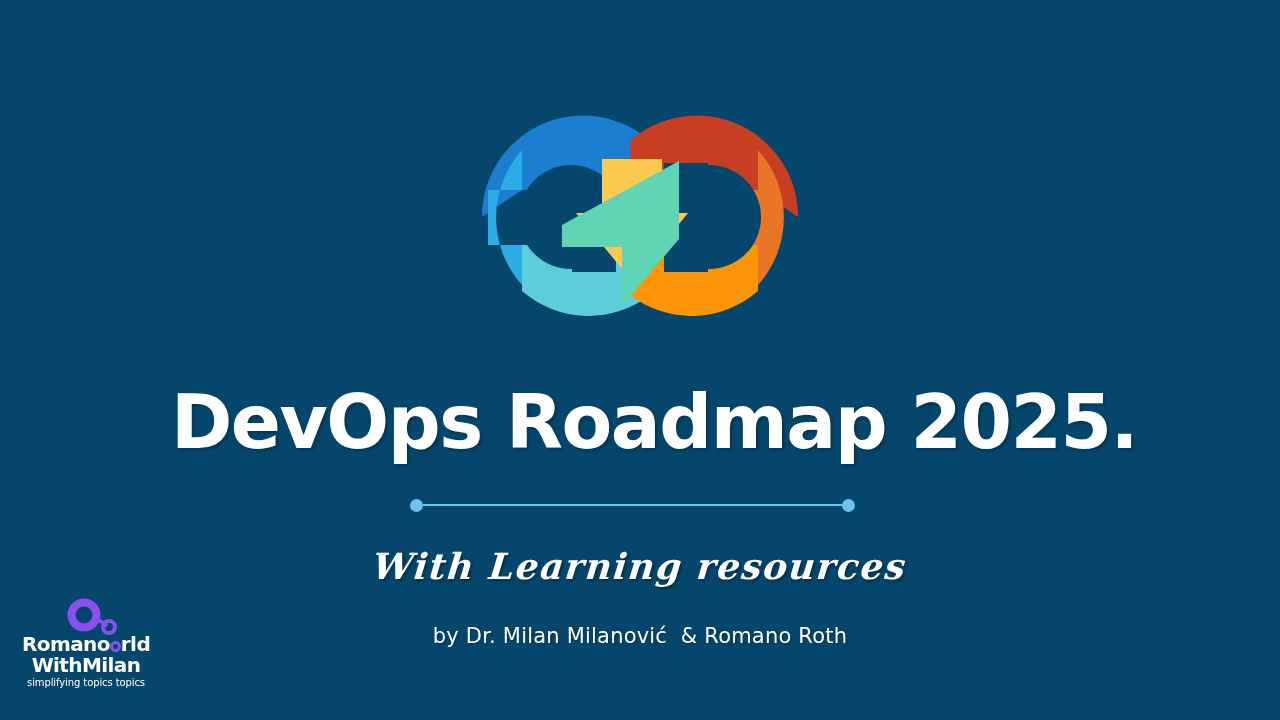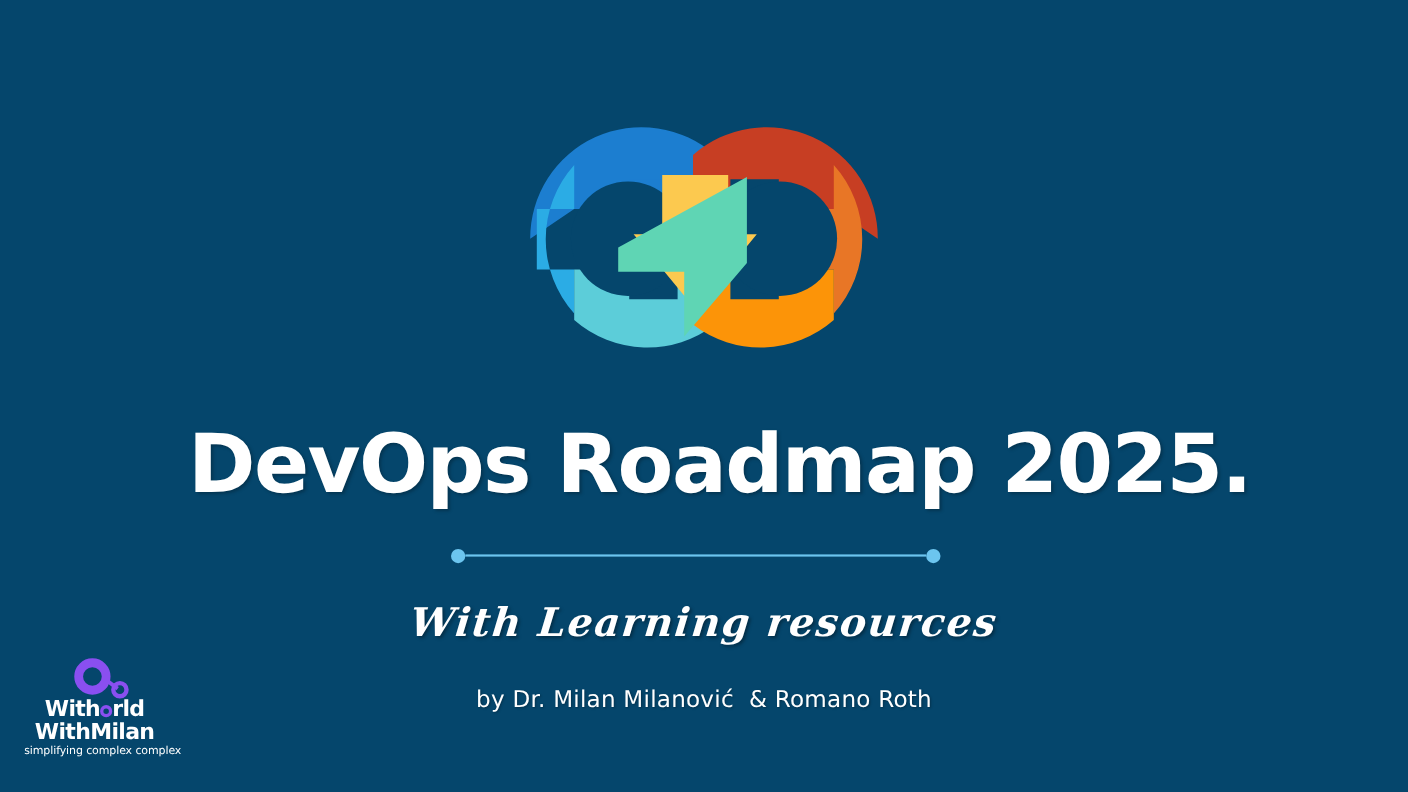--- a/index.html
+++ b/index.html
@@ -307,19 +307,19 @@
 
   <div id="brand-logo">
     <div id="brand-mark">
       <svg width="60" height="40" viewBox="0 0 60 40" xmlns="http://www.w3.org/2000/svg" aria-hidden="true">
         <line x1="33" y1="19" x2="45" y2="28" stroke="#8a4ff0" stroke-width="3.5"></line>
         <circle cx="22" cy="17" r="12.5" fill="none" stroke="#8a4ff0" stroke-width="8"></circle>
         <circle cx="47" cy="29" r="6" fill="none" stroke="#8a4ff0" stroke-width="4"></circle>
       </svg>
     </div>
     <div id="brand-wordmark">
-      <span class="brand-line"><span>With</span><span class="brand-o-ring"></span><span>rld</span></span>
+      <span class="brand-line"><span>Romano</span><span class="brand-o-ring"></span><span>rld</span></span>
       <span class="brand-line">WithMilan</span>
     </div>
-    <div id="brand-tagline">simplifying complex complex</div>
+    <div id="brand-tagline">simplifying topics topics</div>
   </div>
 
 </div>
 
 </body></html>

